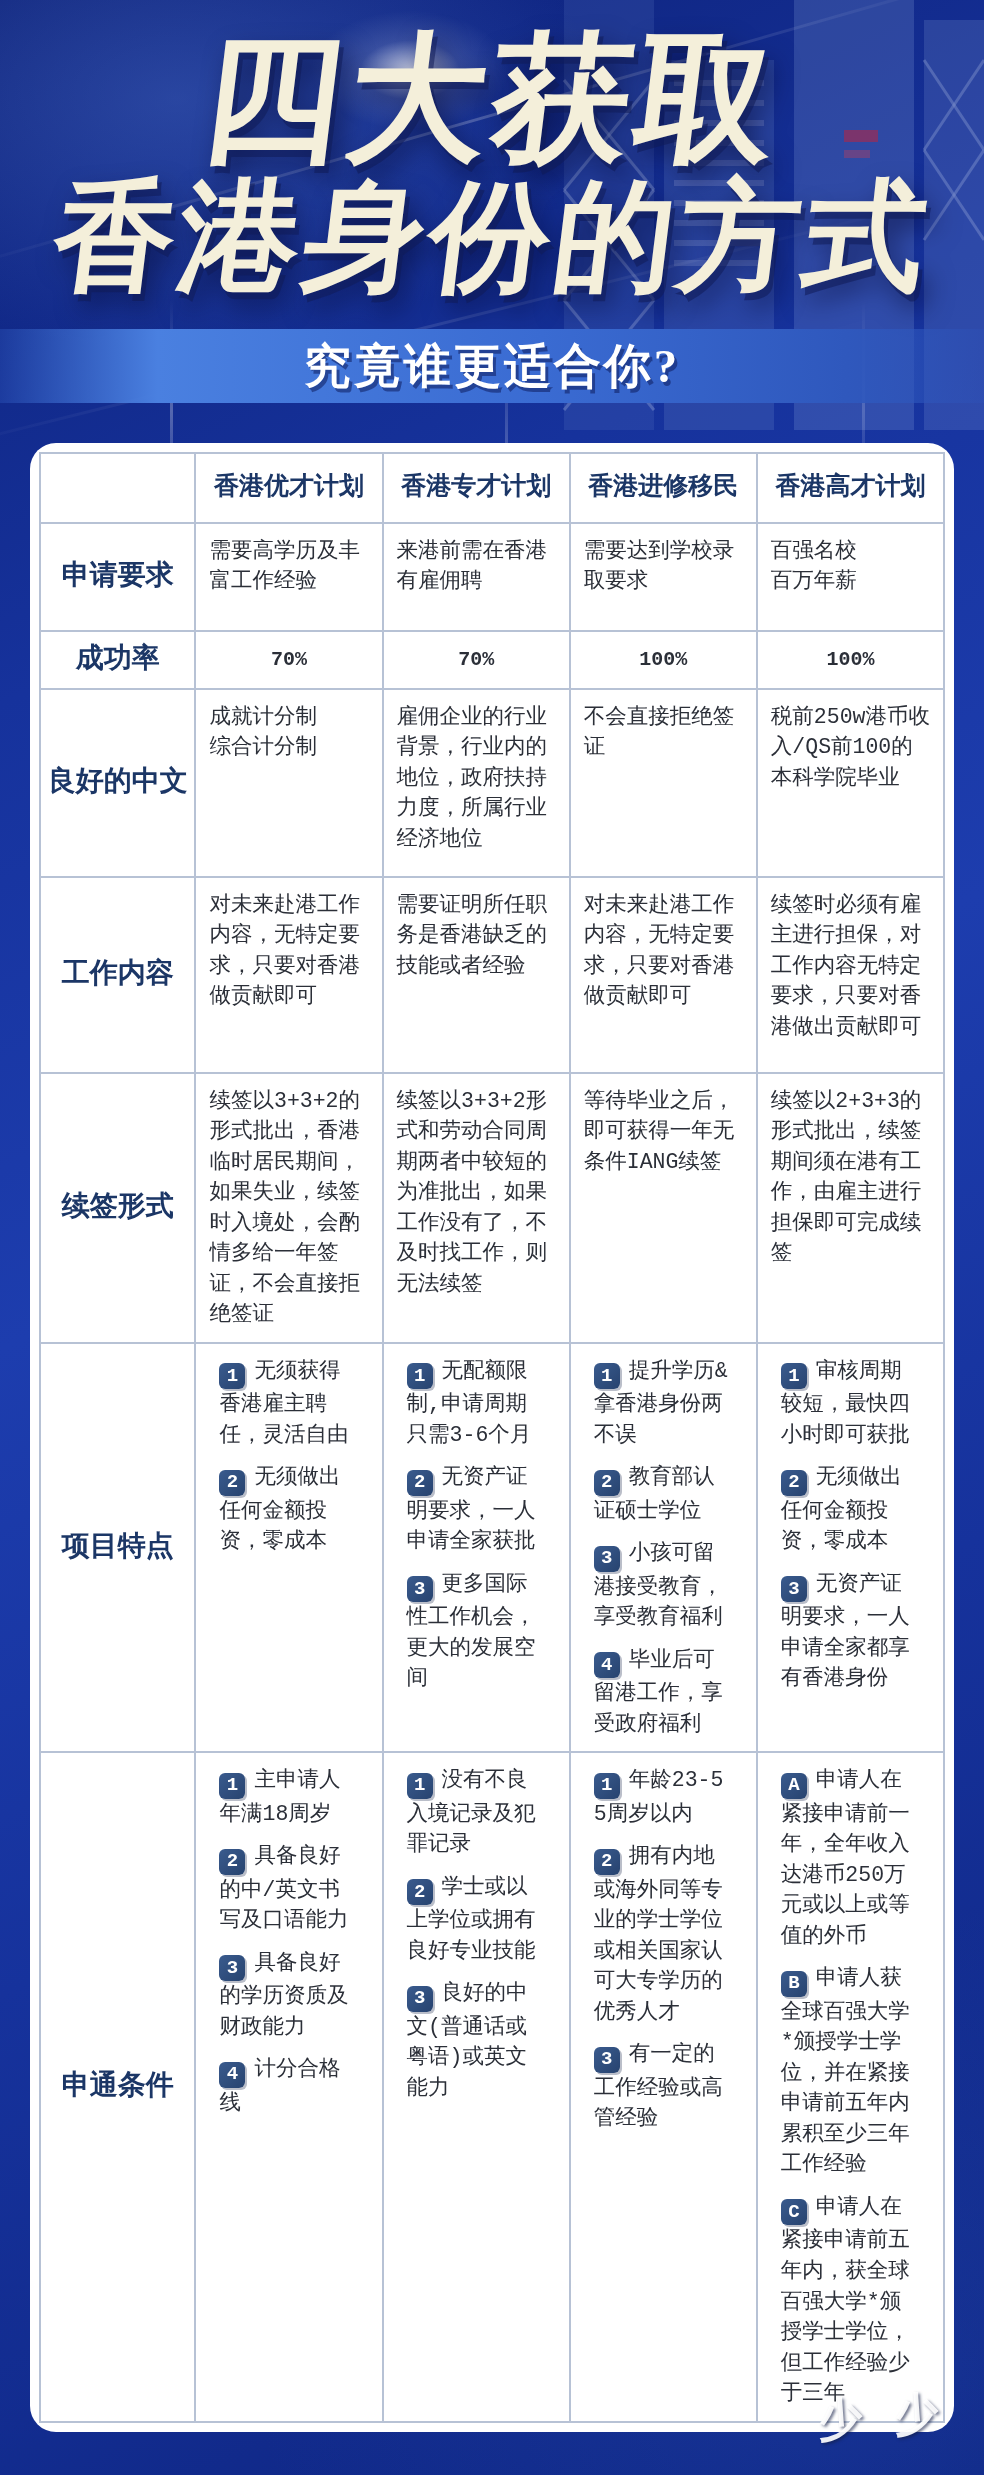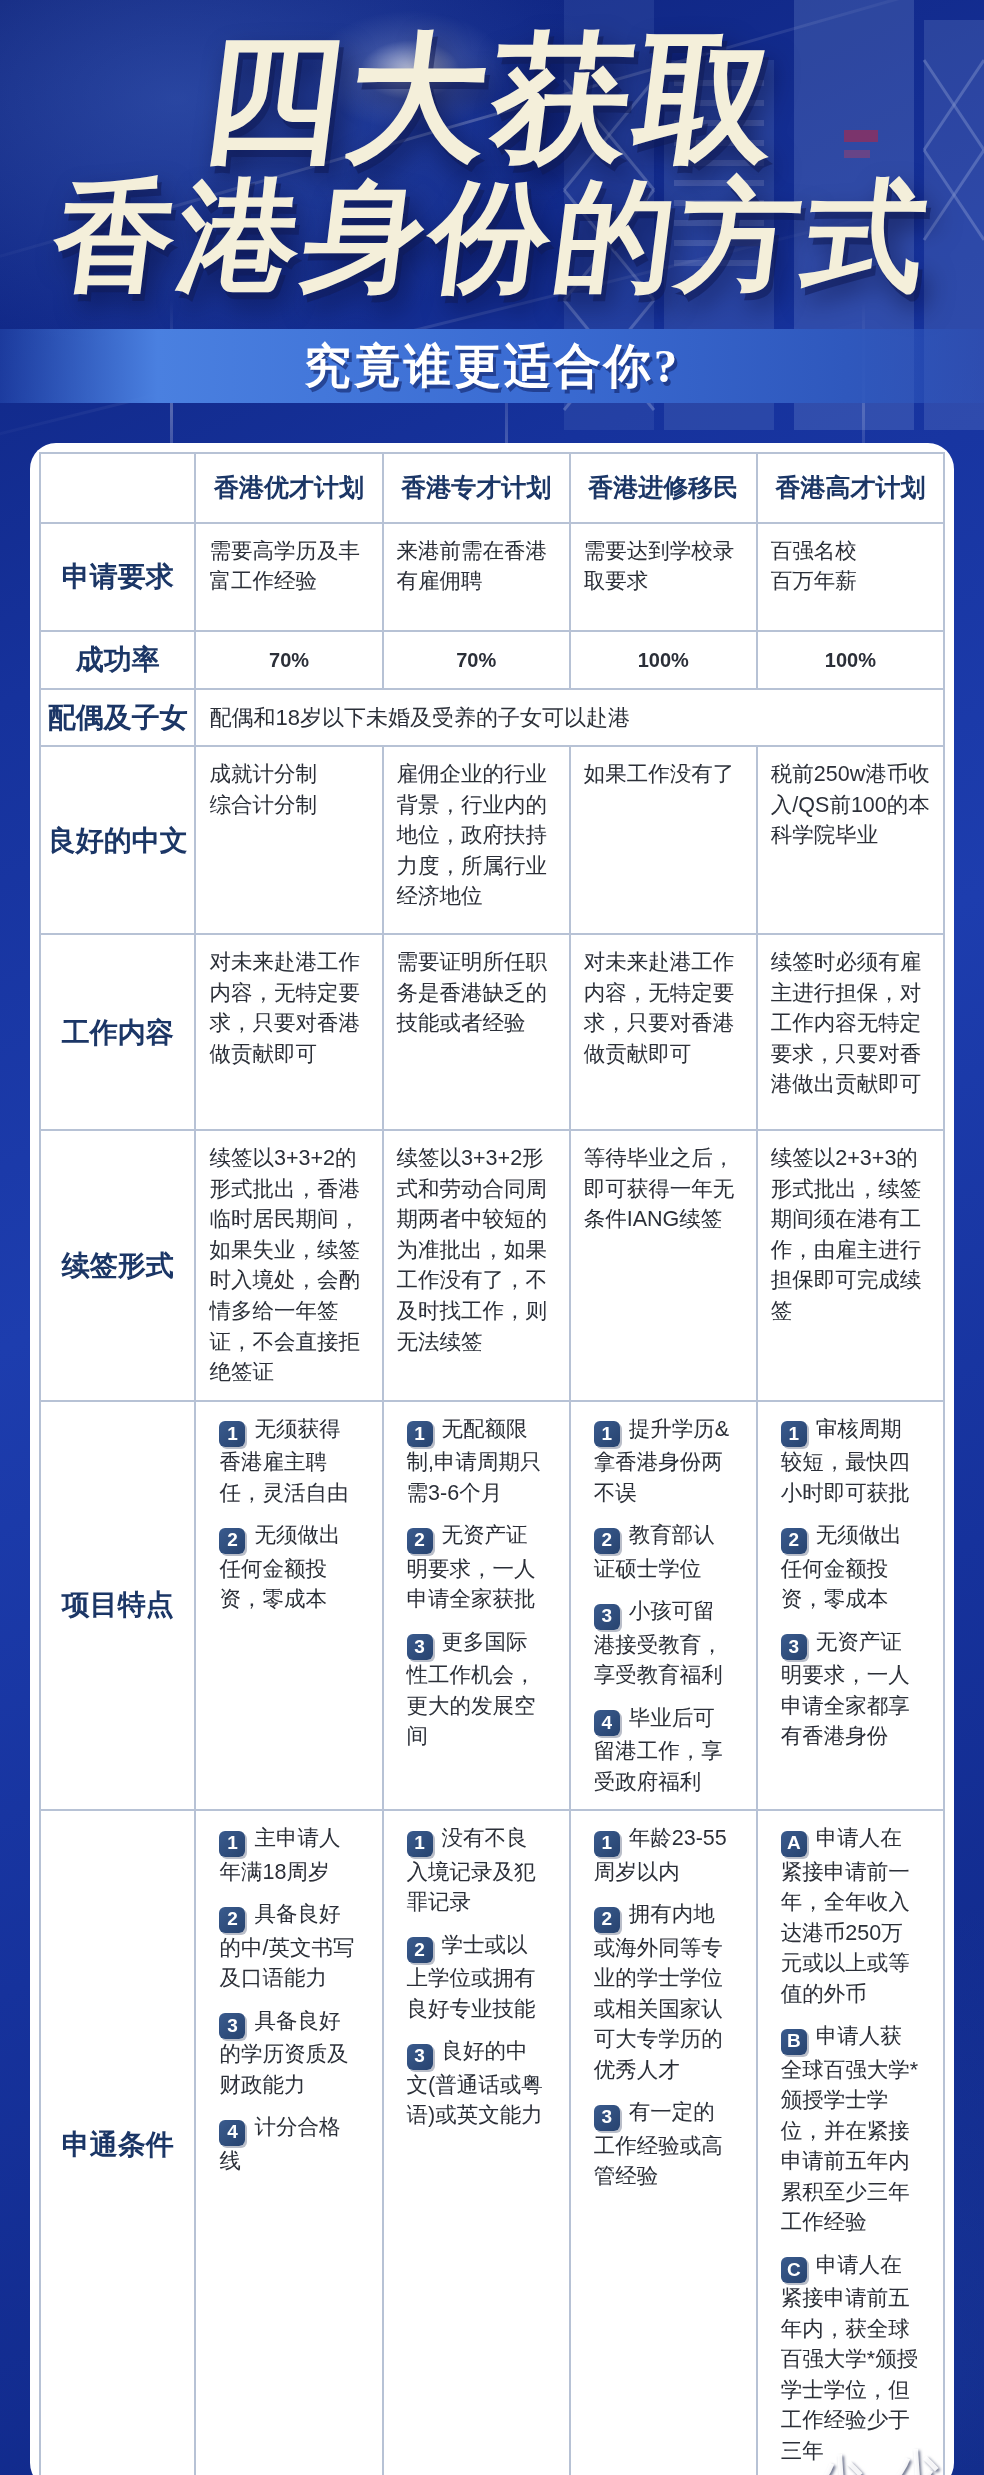--- a/index.html
+++ b/index.html
@@ -34,21 +34,21 @@
     background:linear-gradient(90deg, rgba(60,110,215,.25) 0%, #4a80e0 16%, #3a6bd2 55%, #2f58bd 86%, rgba(45,85,190,.25) 100%);
     display:flex;align-items:center;justify-content:center;}
   .band-text{color:#ffffff;font-size:47px;font-weight:800;letter-spacing:3px;
     text-shadow:3px 4px 0 rgba(15,30,95,.55);font-family:Liberation Serif, serif;}
   
   .card{position:relative;margin:40px 30px 0;background:#ffffff;border-radius:26px;padding:9px;}
   table.cmp{width:100%;border-collapse:collapse;table-layout:fixed;}
   .cmp col.lab{width:17.2%;}
   .cmp col.prog{width:20.7%;}
   .cmp th,.cmp td{border:2px solid #b7c2d5;vertical-align:top;padding:12px 13px;color:#2b2f38;
-    font-size:21.5px;line-height:1.42;white-space:pre-line;word-break:break-all;}
+    font-size:21.5px;line-height:1.42;white-space:pre-line;word-break:break-all;font-family:Liberation Mono, monospace;}
   .cmp th{vertical-align:middle;text-align:center;color:#1b3666;font-weight:800;font-size:25px;
     white-space:normal;padding:16px 6px;}
   .cmp td.rowlab{vertical-align:middle;text-align:center;color:#1b3666;font-weight:800;font-size:28px;
     white-space:normal;padding:8px 4px;word-break:keep-all;}
   .cmp td.center{vertical-align:middle;text-align:center;font-size:20px;font-weight:600;}
   .cmp td.span{vertical-align:middle;font-size:22px;}
   tr.r-head{height:64px;} tr.r-req{height:108px;} tr.r-rate{height:45px;border-radius:9px;}
   tr.r-spouse{height:46px;} tr.r-review{height:188px;} tr.r-benefit{height:76px;}
   tr.r-work{height:196px;} tr.r-renew{height:270px;} tr.r-feat{height:354px;} tr.r-cond{height:592px;}
   .feat-item{margin:0 10px 12px;}
@@ -144,31 +144,27 @@
       </tr>
 
       <tr class="r-rate">
         <td class="rowlab">成功率</td>
         <td class="center">70%</td>
         <td class="center">70%</td>
         <td class="center">100%</td>
         <td class="center">100%</td>
       </tr>
 
-      <tr class="r-spouse">
-        <td class="rowlab">配偶及子女</td>
-        <td class="span" colspan="4">配偶和18岁以下未婚及受养的子女可以赴港</td>
-      </tr>
 
       <tr class="r-review">
         <td class="rowlab">良好的中文</td>
         <td>成就计分制
 综合计分制</td>
         <td>雇佣企业的行业背景，行业内的地位，政府扶持力度，所属行业经济地位</td>
-        <td>如果工作没有了</td>
+        <td>不会直接拒绝签证</td>
         <td>税前250w港币收入/QS前100的本科学院毕业</td>
       </tr>
 
 
       <tr class="r-work">
         <td class="rowlab">工作内容</td>
         <td>对未来赴港工作内容，无特定要求，只要对香港做贡献即可</td>
         <td>需要证明所任职务是香港缺乏的技能或者经验</td>
         <td>对未来赴港工作内容，无特定要求，只要对香港做贡献即可</td>
         <td>续签时必须有雇主进行担保，对工作内容无特定要求，只要对香港做出贡献即可</td>

